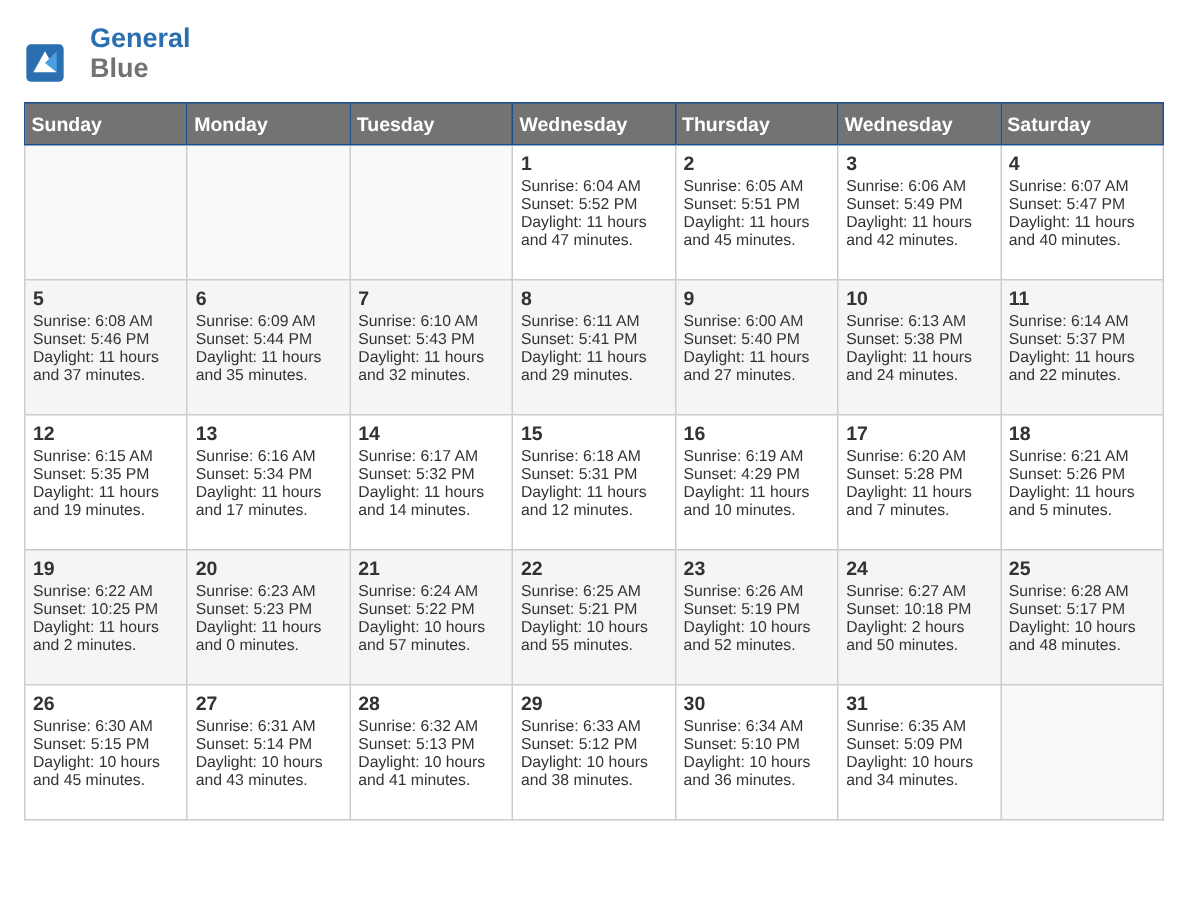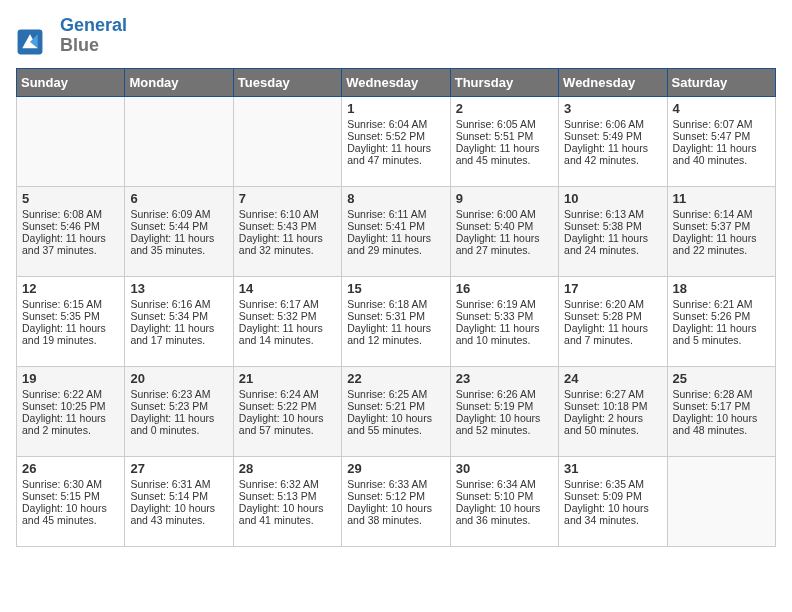--- a/index.html
+++ b/index.html
@@ -211,21 +211,21 @@
         </td>
         <td>
           <span class="day-num">15</span>
           <div>Sunrise: 6:18 AM</div>
           <div>Sunset: 5:31 PM</div>
           <div>Daylight: 11 hours and 12 minutes.</div>
         </td>
         <td>
           <span class="day-num">16</span>
           <div>Sunrise: 6:19 AM</div>
-          <div>Sunset: 5:33 PM</div>
+          <div>Sunset: 4:29 PM</div>
           <div>Daylight: 11 hours and 10 minutes.</div>
         </td>
         <td>
           <span class="day-num">17</span>
           <div>Sunrise: 6:20 AM</div>
           <div>Sunset: 5:28 PM</div>
           <div>Daylight: 11 hours and 7 minutes.</div>
         </td>
         <td>
           <span class="day-num">18</span>

